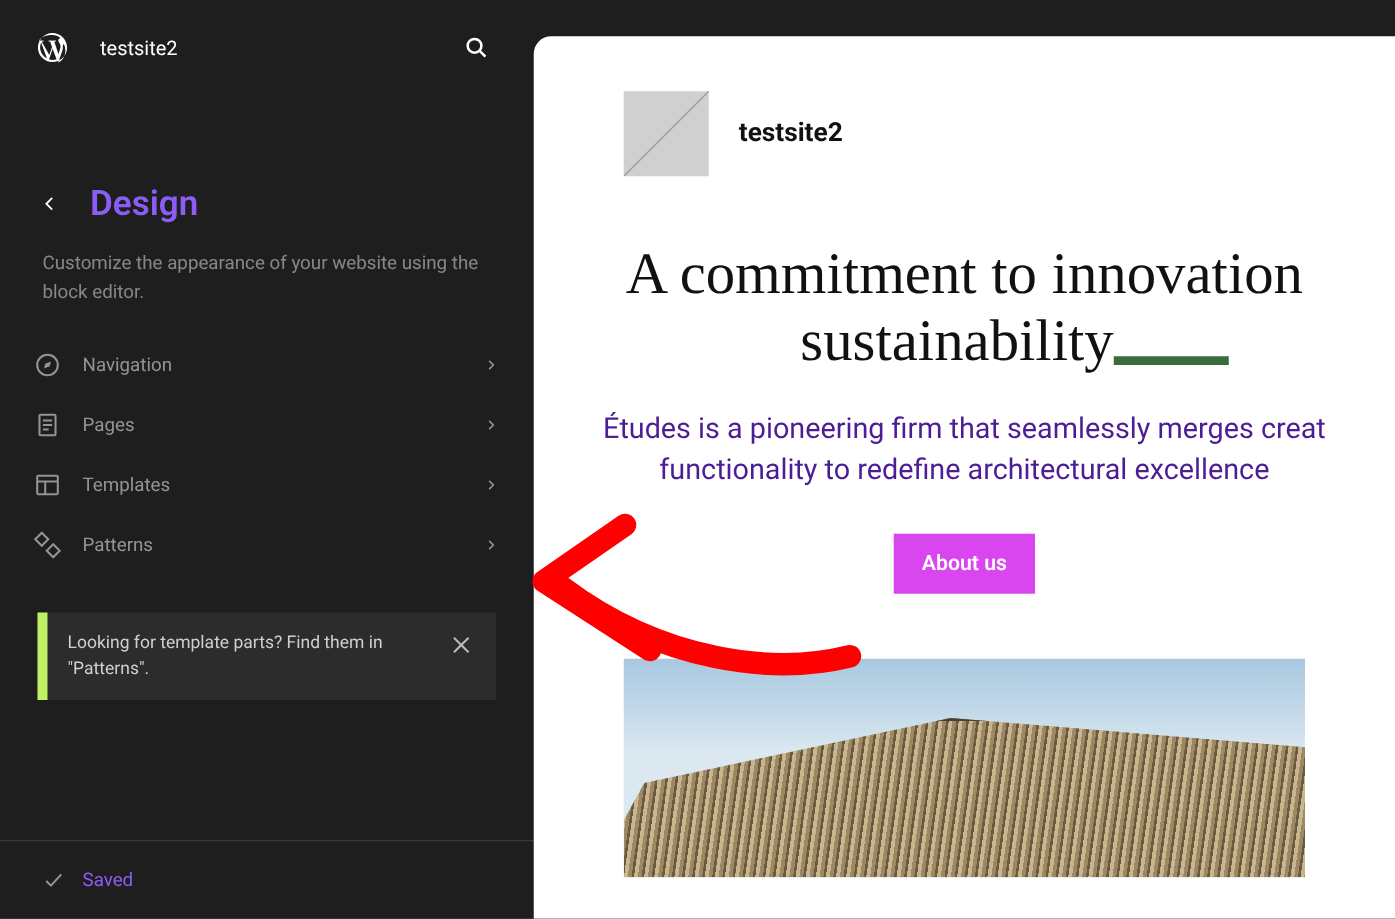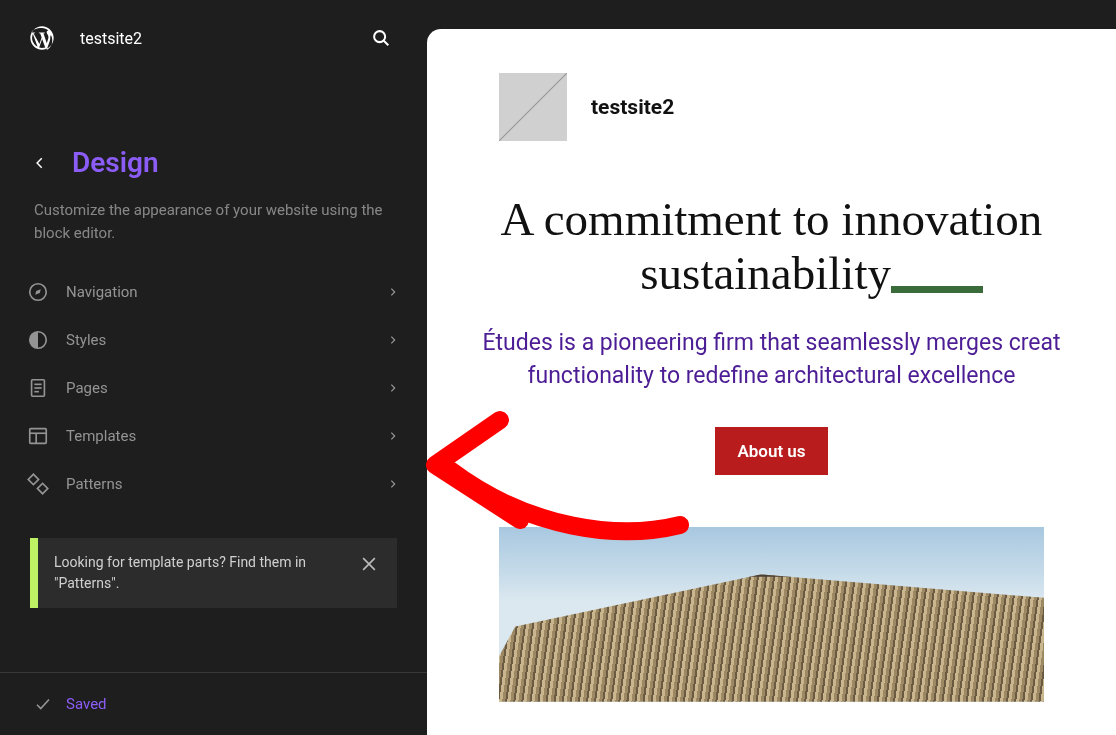--- a/index.html
+++ b/index.html
@@ -199,21 +199,21 @@
     }
     .hero-text {
       margin-top: 26px;
       font-size: 23px;
       line-height: 1.45;
       color: #4c1d95;
     }
     .hero-btn {
       display: inline-block;
       margin-top: 34px;
-      background: #b91c1c;
+      background: #d946ef;
       color: #fff;
       padding: 14px 22px;
       font-size: 17px;
       font-weight: 600;
       cursor: pointer;
     }
     .hero-img {
       margin: 52px 72px 0;
       height: 175px;
       position: relative;
@@ -287,34 +287,20 @@
       </span>
       <span class="nav-label">Navigation</span>
       <span class="nav-chevron">
           <svg width="10" height="10" viewBox="0 0 24 24" stroke="#949494" fill="none" stroke-width="3">
             <polyline points="8 4 16 12 8 20"></polyline>
           </svg>
         </span>
     </li>
     <li class="nav-item">
       <span class="nav-icon">
-        <svg width="22" height="22" viewBox="0 0 24 24">
-            <circle cx="12" cy="12" r="9" stroke="#949494" fill="none" stroke-width="1.8"></circle>
-            <path d="M12 3 A9 9 0 0 0 12 21 Z" fill="#949494"></path>
-          </svg>
-      </span>
-      <span class="nav-label">Styles</span>
-      <span class="nav-chevron">
-          <svg width="10" height="10" viewBox="0 0 24 24" stroke="#949494" fill="none" stroke-width="3">
-            <polyline points="8 4 16 12 8 20"></polyline>
-          </svg>
-        </span>
-    </li>
-    <li class="nav-item">
-      <span class="nav-icon">
         <svg width="22" height="22" viewBox="0 0 24 24" stroke="#949494" fill="none" stroke-width="1.8">
             <rect x="5" y="3" width="14" height="18" rx="1"></rect>
             <line x1="8" y1="8" x2="16" y2="8"></line>
             <line x1="8" y1="12" x2="16" y2="12"></line>
             <line x1="8" y1="16" x2="13" y2="16"></line>
           </svg>
       </span>
       <span class="nav-label">Pages</span>
       <span class="nav-chevron">
           <svg width="10" height="10" viewBox="0 0 24 24" stroke="#949494" fill="none" stroke-width="3">

